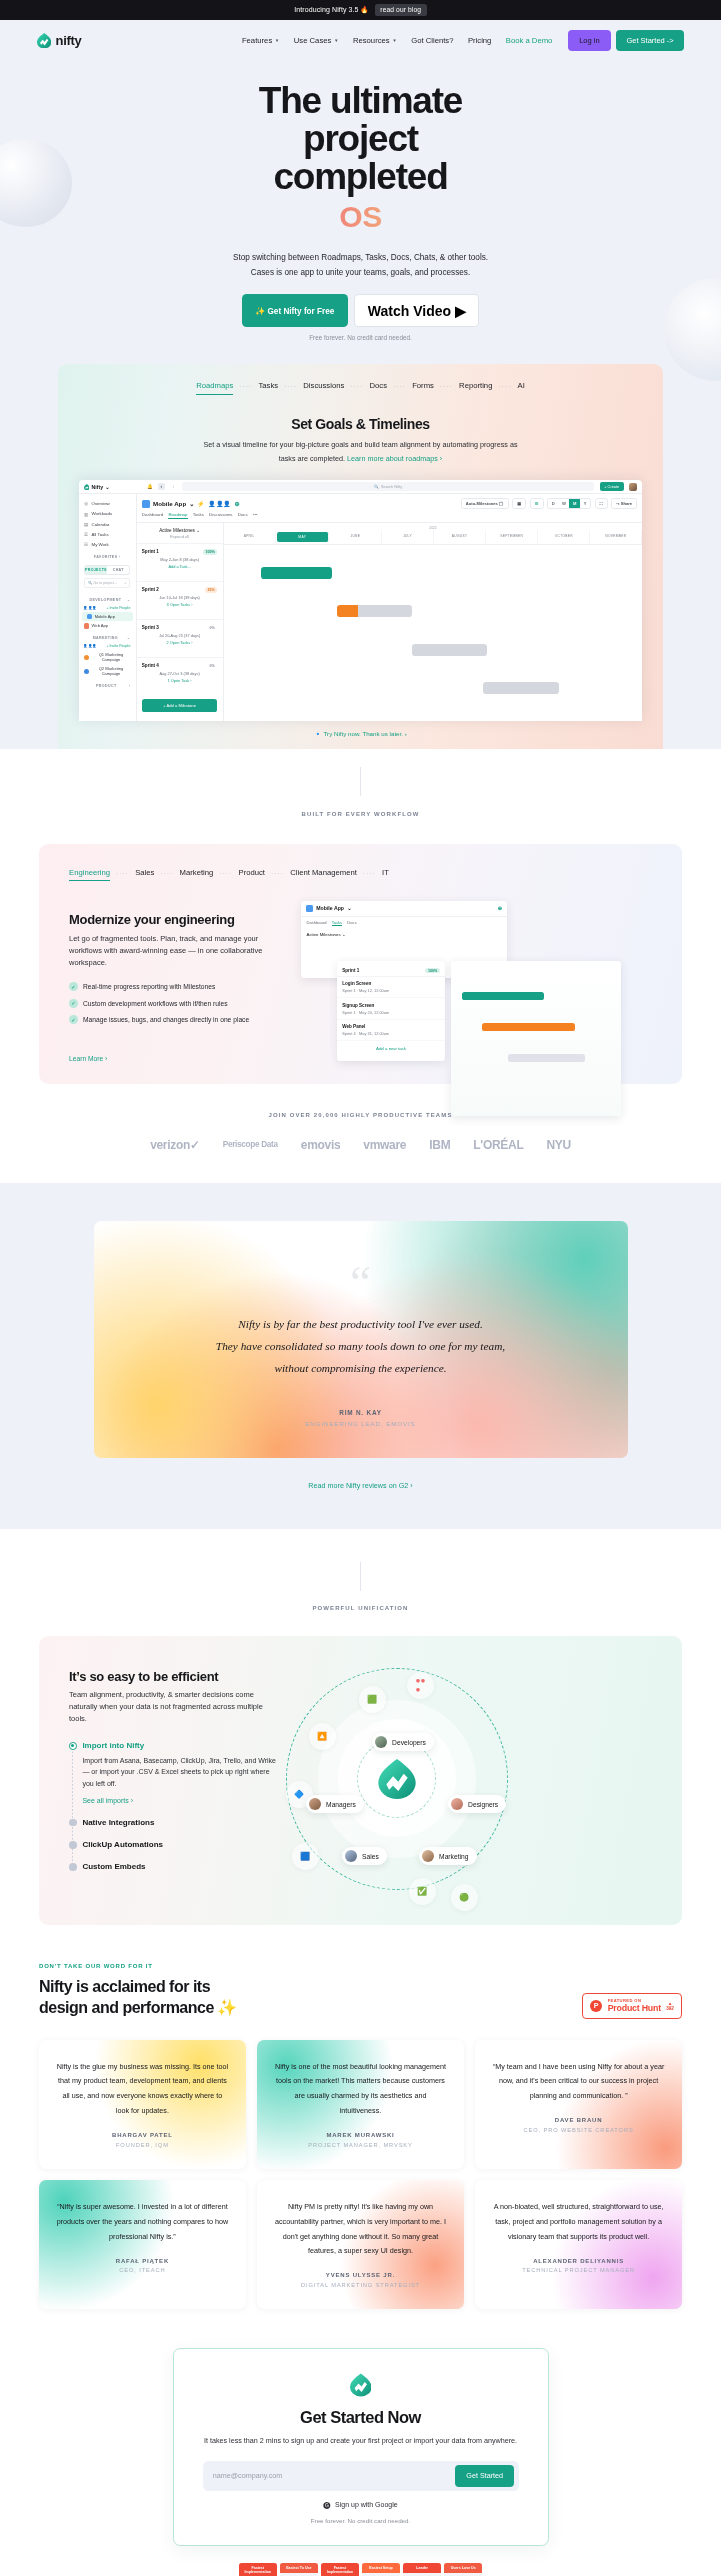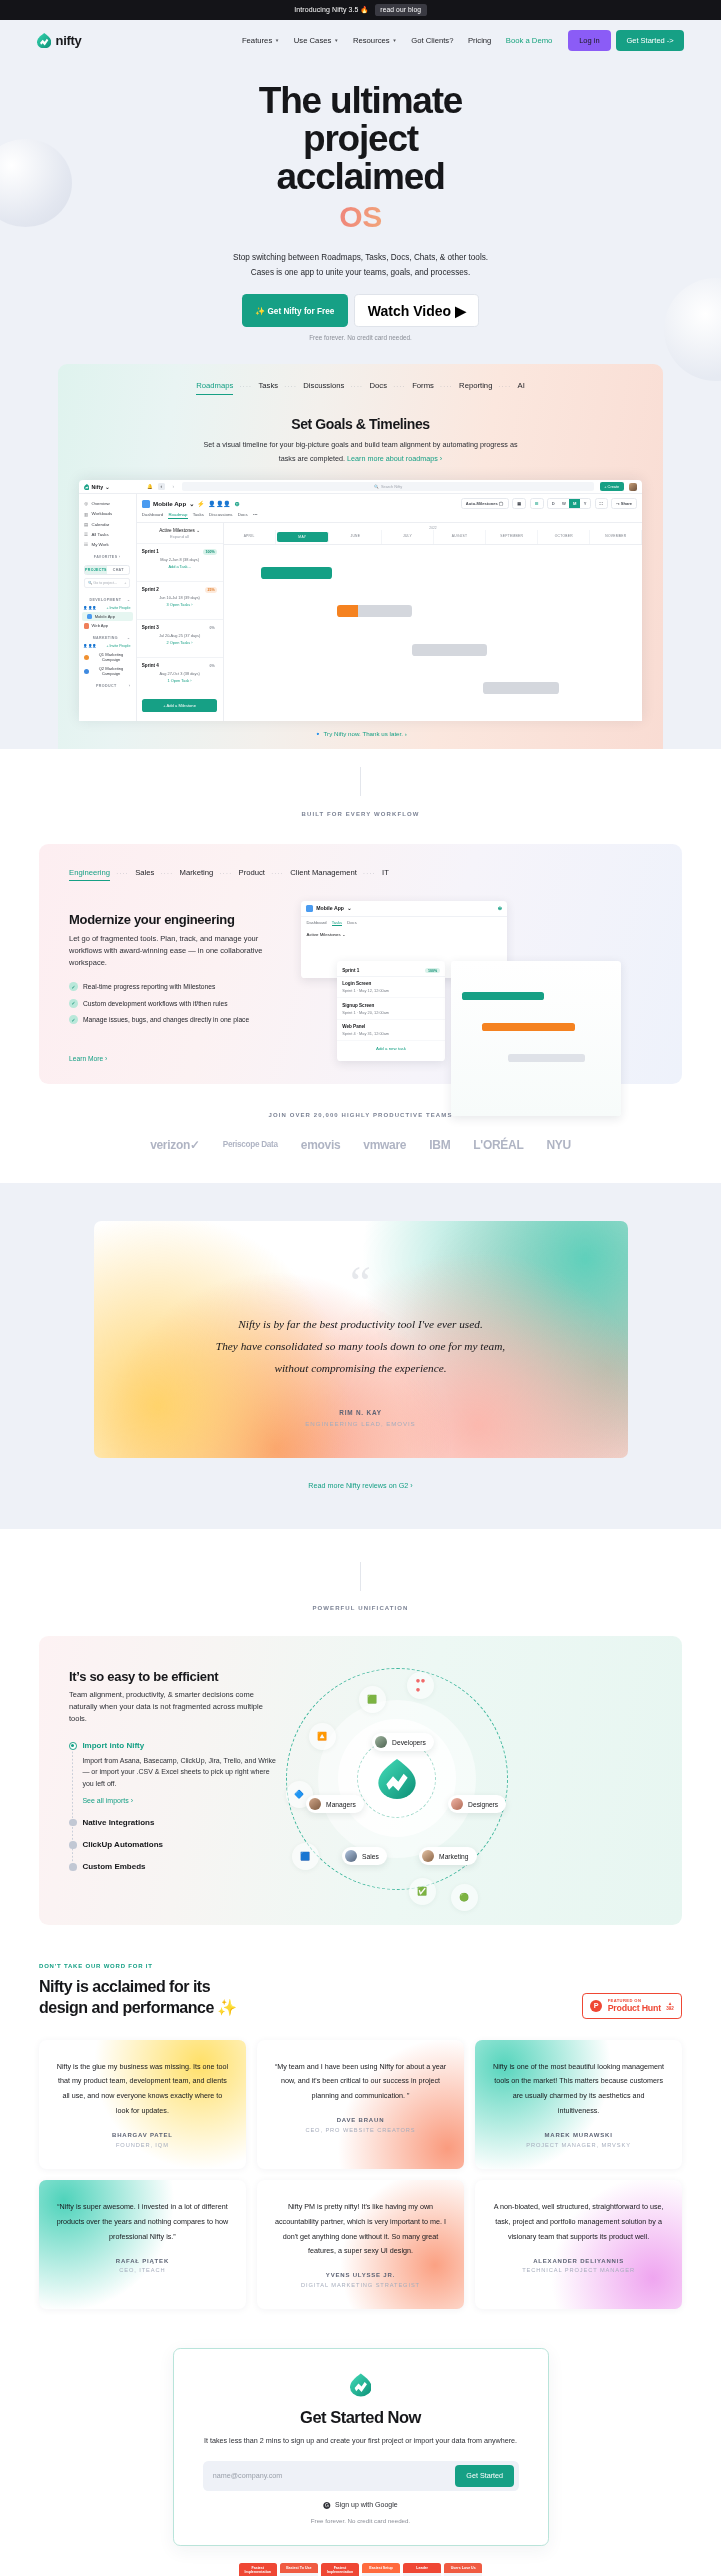--- a/index.html
+++ b/index.html
@@ -383,21 +383,21 @@
     <button class="btn-start">Get Started -&gt;</button>
   </div>
 </div>
 
 <div class="hero">
   <div class="blob-a"></div>
   <div class="blob-b"></div>
   <h1 class="hero-title">
     <span>The ultimate</span><br>
     <span>project</span><br>
-    <span>acclaimed</span>
+    <span>completed</span>
     <span class="os-word">OS</span>
   </h1>
   <div class="hero-sub">
     <div>Stop switching between Roadmaps, Tasks, Docs, Chats, &amp; other tools.</div>
     <div>Cases is one app to unite your teams, goals, and processes.</div>
   </div>
   <div class="hero-cta">
     <button class="cta-primary">✨ Get Nifty for Free</button>
     <button class="cta-secondary">
       <span>Watch Video</span>
@@ -808,29 +808,29 @@
       </div>
     </div>
   </div>
 
   <div class="tgrid">
     <div class="tcard g-yellow">
       <div class="tq">Nifty is the glue my business was missing. Its one tool that my product team, development team, and clients all use, and now everyone knows exactly where to look for updates.</div>
       <div class="tn">BHARGAV PATEL</div>
       <div class="tr">FOUNDER, IQM</div>
     </div>
+    <div class="tcard g-teal">
+      <div class="tq">Nifty is one of the most beautiful looking management tools on the market! This matters because customers are usually charmed by its aesthetics and intuitiveness.</div>
+      <div class="tn">MAREK MURAWSKI</div>
+      <div class="tr">PROJECT MANAGER, MRVSKY</div>
+    </div>
     <div class="tcard g-peach">
       <div class="tq">“My team and I have been using Nifty for about a year now, and it's been critical to our success in project planning and communication. ”</div>
       <div class="tn">DAVE BRAUN</div>
       <div class="tr">CEO, PRO WEBSITE CREATORS</div>
-    </div>
-    <div class="tcard g-teal">
-      <div class="tq">Nifty is one of the most beautiful looking management tools on the market! This matters because customers are usually charmed by its aesthetics and intuitiveness.</div>
-      <div class="tn">MAREK MURAWSKI</div>
-      <div class="tr">PROJECT MANAGER, MRVSKY</div>
     </div>
     <div class="tcard g-mint">
       <div class="tq">“Nifty is super awesome. I invested in a lot of different products over the years and nothing compares to how professional Nifty is.”</div>
       <div class="tn">RAFAŁ PIĄTEK</div>
       <div class="tr">CEO, ITEACH</div>
     </div>
     <div class="tcard g-rose">
       <div class="tq">Nifty PM is pretty nifty! It's like having my own accountability partner, which is very important to me. I don't get anything done without it. So many great features, a super sexy UI design.</div>
       <div class="tn">YVENS ULYSSE JR.</div>
       <div class="tr">DIGITAL MARKETING STRATEGIST</div>

